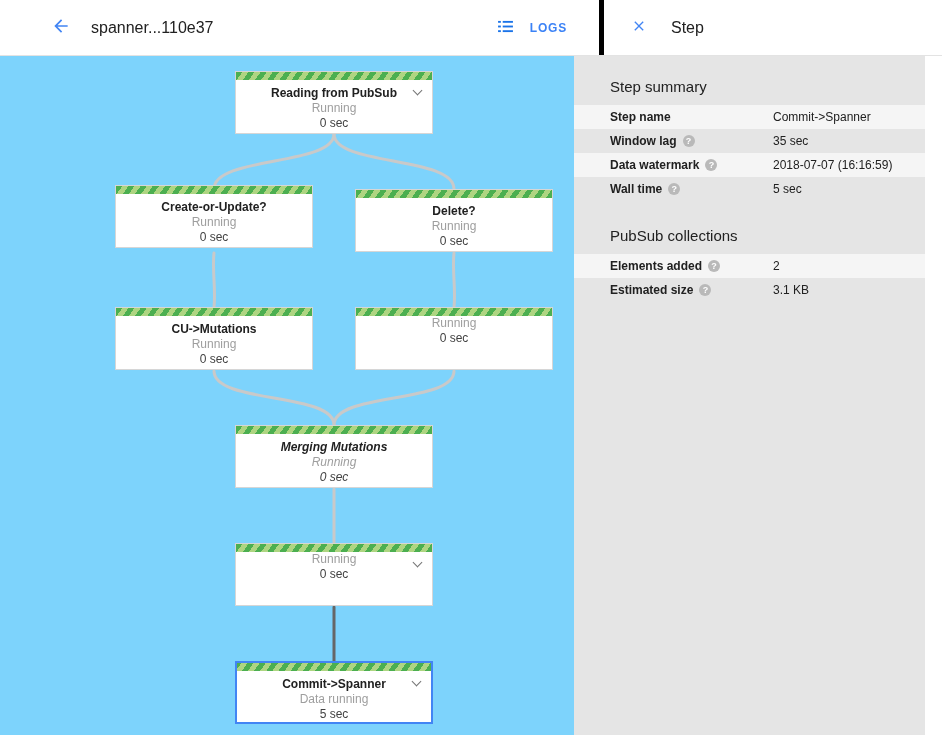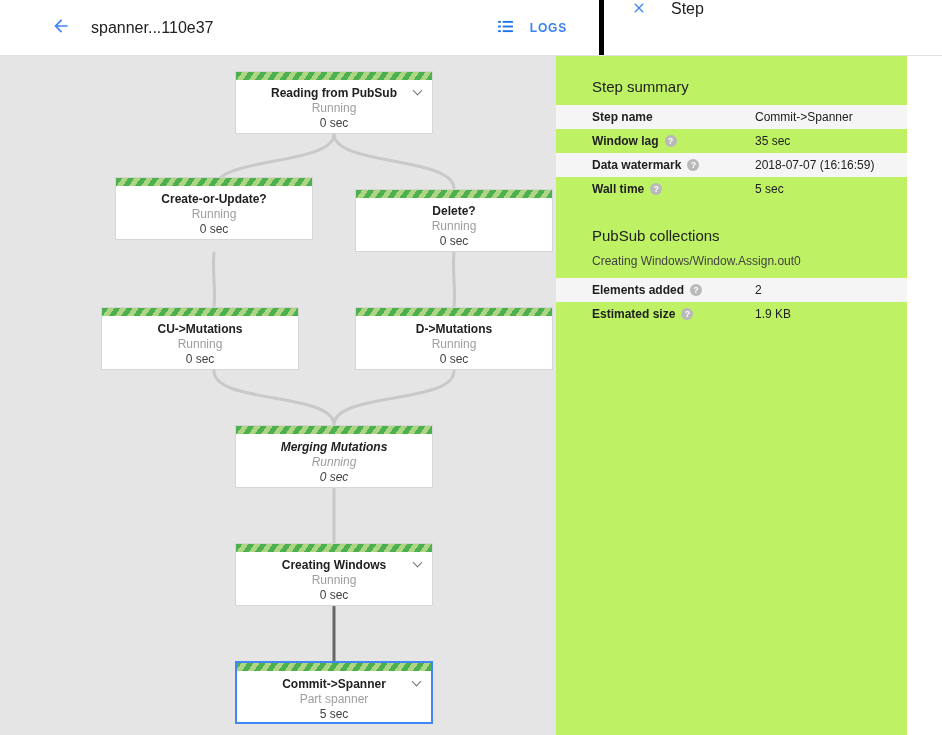--- a/index.html
+++ b/index.html
@@ -5,30 +5,30 @@
   * { box-sizing: border-box; }
   html,body { margin:0; padding:0; }
   body {
     width:942px; height:735px; position:relative; overflow:hidden;
     background:#ffffff; font-family:"Liberation Sans", sans-serif; color:#212121;
   }
 
   
   .app-header { position:absolute; top:0; left:0; width:942px; height:56px; display:flex; background:#fff; border-bottom:1px solid #e3e3e3; }
   .header-left { width:567px; display:flex; align-items:center; padding:0 14px 0 14px; border-right:5px solid #000000;margin-left:37px; }
-  .header-right { flex:1; display:flex; align-items:flex-start; padding-left:27px; }
+  .header-right { flex:1; display:flex; align-items:center; padding-left:27px; }
   .icon-btn { background:none; border:none; padding:0; cursor:pointer; display:flex; align-items:center; }
   .back-btn { margin-right:20px; }
   .job-title { font-size:16px; color:#212121; flex:1; white-space:nowrap; overflow:hidden; }
   .logs-btn { display:flex; align-items:center; gap:17px; color:#3b82f6; font-size:12px; font-weight:bold; letter-spacing:0.8px; background:none; border:none; cursor:pointer; margin-right:12px; }
   .close-btn { margin-right:24px; }
   .panel-title { font-size:16px; color:#212121; }
 
   
-  .graph-panel { position:absolute; top:56px; left:0; width:591px; height:679px; background:#e5e5e5; overflow:hidden; }
+  .graph-panel { position:absolute; top:56px; left:0; width:591px; height:679px; background:#7dd3fc; overflow:hidden; }
   .edges { position:absolute; top:0; left:0; }
 
   .node {
     position:absolute; width:198px; height:63px; background:#fff;
     border:1px solid #d6d6d6; cursor:pointer; text-align:center;
   }
   .node.selected { border:2px solid #4285f4; }
   .stripe {
     height:8px; width:100%;
     background:repeating-linear-gradient(-55deg, #4caf50 0 5px, #aed581 5px 10px);
@@ -41,21 +41,21 @@
     border-right:1.6px solid #757575; border-bottom:1.6px solid #757575;
     transform:rotate(45deg); cursor:pointer;
   }
 
   
   .v-scrollbar { position:absolute; left:576px; top:0; width:10px; height:679px; }
   .v-scroll-thumb { position:absolute; left:2px; top:30px; width:7px; height:315px; background:#d9d9d9; border-radius:4px; cursor:pointer; }
   .divider-grip { position:absolute; left:588px; top:300px; width:3px; height:32px; background:#b5b5b5; border-radius:2px; cursor:col-resize; }
 
   
-  .side-panel { position:absolute; top:56px; left:556px; width:351px; height:679px; background:#bef264; }
+  .side-panel { position:absolute; top:56px; left:574px; width:351px; height:679px; background:#e5e5e5; }
   .section-heading { font-size:15px; font-weight:normal; color:#212121; margin:22px 0 10px 0; padding-left:36px; }
   .section-heading.second { margin-top:26px; }
   .info-row { display:flex; align-items:center; height:24px; padding-left:36px; padding-right:12px; font-size:12px; }
   .info-row.shaded { background:#f5f5f5;text-align:center; }
   .row-label { width:163px; font-weight:bold; color:#212121; display:flex; align-items:center; gap:6px; flex:none; }
   .row-value { color:#212121; white-space:nowrap; }
   .help-icon {
     width:12px; height:12px; border-radius:50%; background:#b9b9b9; color:#fff;
     font-size:9px; font-weight:bold; line-height:12px; text-align:center; flex:none; cursor:pointer;
   }
@@ -115,67 +115,65 @@
   </svg>
 
   <div class="node" style="left:235px; top:15px;">
     <div class="stripe"></div>
     <div class="node-title">Reading from PubSub</div>
     <div class="node-status">Running</div>
     <div class="node-time">0 sec</div>
     <span class="chevron"></span>
   </div>
 
-  <div class="node" style="left:115px; top:121px;">
+  <div class="node" style="left:115px; top:129px;">
     <div class="stripe"></div>
     <div class="node-title">Create-or-Update?</div>
     <div class="node-status">Running</div>
     <div class="node-time">0 sec</div>
   </div>
 
   <div class="node" style="left:355px; top:133px;">
     <div class="stripe"></div>
     <div class="node-title">Delete?</div>
     <div class="node-status">Running</div>
     <div class="node-time">0 sec</div>
   </div>
 
-  <div class="node" style="left:101px; top:251px;">
+  <div class="node" style="left:115px; top:251px;">
     <div class="stripe"></div>
     <div class="node-title">CU-&gt;Mutations</div>
     <div class="node-status">Running</div>
     <div class="node-time">0 sec</div>
   </div>
 
   <div class="node" style="left:355px; top:251px;">
     <div class="stripe"></div>
-    <div class="node-title">D-&gt;Mutations</div>
     <div class="node-status">Running</div>
     <div class="node-time">0 sec</div>
   </div>
 
   <div class="node" style="left:235px; top:369px;font-style:italic;">
     <div class="stripe"></div>
     <div class="node-title">Merging Mutations</div>
     <div class="node-status">Running</div>
     <div class="node-time">0 sec</div>
   </div>
 
   <div class="node" style="left:235px; top:487px;">
     <div class="stripe"></div>
-    <div class="node-title">Creating Windows</div>
     <div class="node-status">Running</div>
     <div class="node-time">0 sec</div>
     <span class="chevron"></span>
   </div>
 
   <div class="node selected" style="left:235px; top:605px;">
     <div class="stripe"></div>
     <div class="node-title">Commit-&gt;Spanner</div>
-    <div class="node-status">Part spanner</div>
+    <div class="node-status">Data running</div>
     <div class="node-time">5 sec</div>
     <span class="chevron"></span>
   </div>
 
   <div class="v-scrollbar">
     <div class="v-scroll-thumb"></div>
   </div>
   <div class="divider-grip"></div>
 </div>
 
@@ -205,30 +203,29 @@
   </div>
   <div class="info-row">
     <span class="row-label">
       <span>Wall time</span>
       <span class="help-icon"></span>
     </span>
     <span class="row-value">5 sec</span>
   </div>
 
   <h2 class="section-heading second">PubSub collections</h2>
-  <div class="collection-name">Creating Windows/Window.Assign.out0</div>
 
   <div class="info-row shaded">
     <span class="row-label">
       <span>Elements added</span>
       <span class="help-icon"></span>
     </span>
     <span class="row-value">2</span>
   </div>
   <div class="info-row">
     <span class="row-label">
       <span>Estimated size</span>
       <span class="help-icon"></span>
     </span>
-    <span class="row-value">1.9 KB</span>
+    <span class="row-value">3.1 KB</span>
   </div>
 
 </div>
 
 </body></html>

